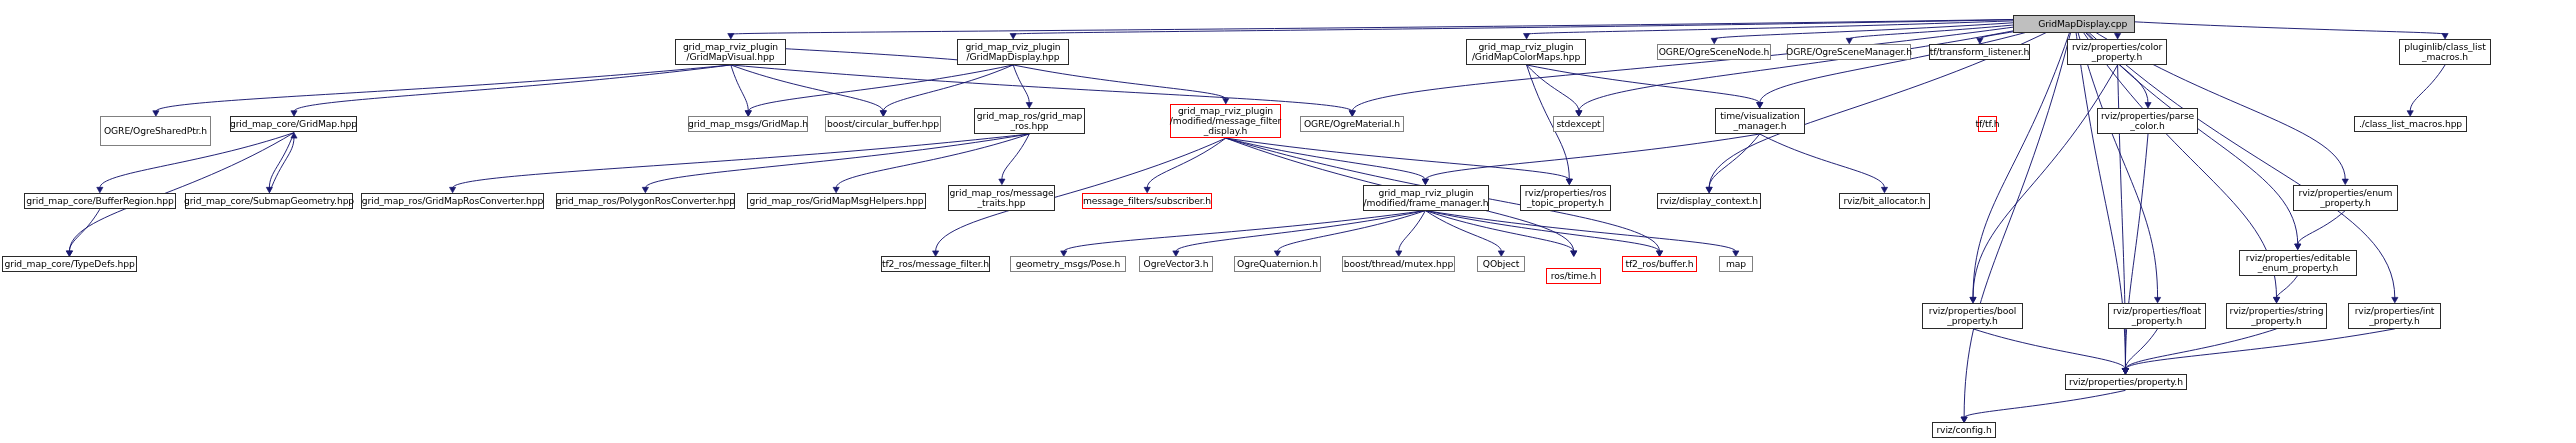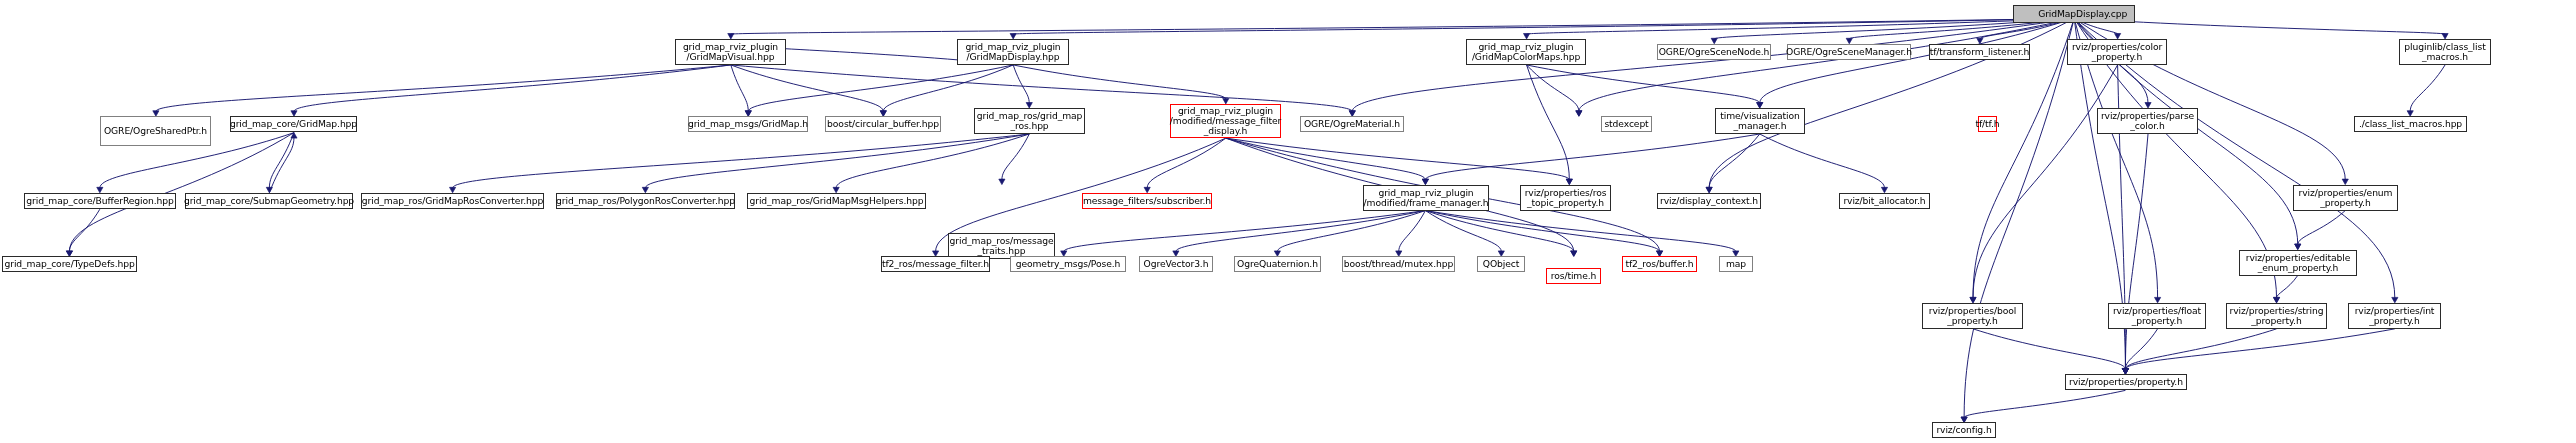--- a/index.html
+++ b/index.html
@@ -158,21 +158,21 @@
       <path d="M3109,571 C2991,596.85 2873,601.55 2873,611"></path>
       <polygon points="2873,618 2868.5,610 2877.5,610"></polygon>
       <path d="M3097.5,95 C2991.75,286.4 2886,321.2 2886,436"></path>
       <polygon points="2886,443 2881.5,435 2890.5,435"></polygon>
       <path d="M3097.5,95 C3103.25,343.6 3109,388.8 3109,540"></path>
       <polygon points="3109,547 3104.5,539 3113.5,539"></polygon>
       <path d="M3142,196 C3125.5,389.05 3109,424.15 3109,540"></path>
       <polygon points="3109,547 3104.5,539 3113.5,539"></polygon>
     </svg>
   <div id="nodes">
-      <div class="node root" style="left: 2013px; top: 5px; width: 122px; height: 18px; padding-left: 20px;">GridMapDisplay.cpp</div>
+      <div class="node root" style="left: 2013px; top: 15px; width: 122px; height: 18px; padding-left: 20px;">GridMapDisplay.cpp</div>
       <div class="node solid" style="left: 675px; top: 39px; width: 111px; height: 26px;">grid_map_rviz_plugin
 /GridMapVisual.hpp</div>
       <div class="node solid" style="left: 957px; top: 39px; width: 112px; height: 26px;">grid_map_rviz_plugin
 /GridMapDisplay.hpp</div>
       <div class="node solid" style="left: 1466px; top: 39px; width: 120px; height: 26px;">grid_map_rviz_plugin
 /GridMapColorMaps.hpp</div>
       <div class="node gray" style="left: 1657px; top: 44px; width: 114px; height: 16.4px;">OGRE/OgreSceneNode.h</div>
       <div class="node gray" style="left: 1787px; top: 44px; width: 124px; height: 16.4px;">OGRE/OgreSceneManager.h</div>
       <div class="node solid" style="left: 1929px; top: 44px; width: 101px; height: 16.4px;">tf/transform_listener.h</div>
       <div class="node solid" style="left: 2067px; top: 39px; width: 100px; height: 26px;">rviz/properties/color
@@ -182,33 +182,33 @@
       <div class="node gray" style="left: 100px; top: 116px; width: 111px; height: 30px;">OGRE/OgreSharedPtr.h</div>
       <div class="node solid" style="left: 230px; top: 116px; width: 127px; height: 16.4px;">grid_map_core/GridMap.hpp</div>
       <div class="node gray" style="left: 688px; top: 116px; width: 120px; height: 16.4px;">grid_map_msgs/GridMap.h</div>
       <div class="node gray" style="left: 825px; top: 116px; width: 116px; height: 16.4px;">boost/circular_buffer.hpp</div>
       <div class="node solid" style="left: 974px; top: 108px; width: 111px; height: 26px;">grid_map_ros/grid_map
 _ros.hpp</div>
       <div class="node red" style="left: 1170px; top: 104px; width: 111px; height: 34px;">grid_map_rviz_plugin
 /modified/message_filter
 _display.h</div>
       <div class="node gray" style="left: 1300px; top: 116px; width: 104px; height: 16.4px;">OGRE/OgreMaterial.h</div>
-      <div class="node gray" style="left: 1553px; top: 116px; width: 51px; height: 16.4px; margin-left: 48px;">stdexcept</div>
+      <div class="node gray" style="left: 1553px; top: 116px; width: 51px; height: 16.4px;">stdexcept</div>
       <div class="node solid" style="left: 1715px; top: 108px; width: 90px; height: 26px;">time/visualization
 _manager.h</div>
       <div class="node red" style="left: 1978px; top: 116px; width: 19px; height: 16.4px;">tf/tf.h</div>
       <div class="node solid" style="left: 2097px; top: 108px; width: 101px; height: 26px;">rviz/properties/parse
 _color.h</div>
       <div class="node solid" style="left: 2354px; top: 116px; width: 113px; height: 16.4px;">./class_list_macros.hpp</div>
       <div class="node solid" style="left: 24px; top: 193px; width: 152px; height: 16.4px;">grid_map_core/BufferRegion.hpp</div>
       <div class="node solid" style="left: 185px; top: 193px; width: 168px; height: 16.4px;">grid_map_core/SubmapGeometry.hpp</div>
       <div class="node solid" style="left: 361px; top: 193px; width: 183px; height: 16.4px;">grid_map_ros/GridMapRosConverter.hpp</div>
       <div class="node solid" style="left: 556px; top: 193px; width: 179px; height: 16.4px;">grid_map_ros/PolygonRosConverter.hpp</div>
       <div class="node solid" style="left: 747px; top: 193px; width: 179px; height: 16.4px;">grid_map_ros/GridMapMsgHelpers.hpp</div>
-      <div class="node solid" style="left: 948px; top: 185px; width: 107px; height: 26px; margin-top: 48px;">grid_map_ros/message
+      <div class="node solid" style="left: 948px; top: 185px; width: 107px; height: 26px;">grid_map_ros/message
 _traits.hpp</div>
       <div class="node red" style="left: 1082px; top: 193px; width: 130px; height: 16.4px;">message_filters/subscriber.h</div>
       <div class="node solid" style="left: 1363px; top: 185px; width: 126px; height: 26px;">grid_map_rviz_plugin
 /modified/frame_manager.h</div>
       <div class="node solid" style="left: 1520px; top: 185px; width: 91px; height: 26px;">rviz/properties/ros
 _topic_property.h</div>
       <div class="node solid" style="left: 1657px; top: 193px; width: 104px; height: 16.4px;">rviz/display_context.h</div>
       <div class="node solid" style="left: 1839px; top: 193px; width: 91px; height: 16.4px;">rviz/bit_allocator.h</div>
       <div class="node solid" style="left: 2293px; top: 185px; width: 105px; height: 26px;">rviz/properties/enum
 _property.h</div>

